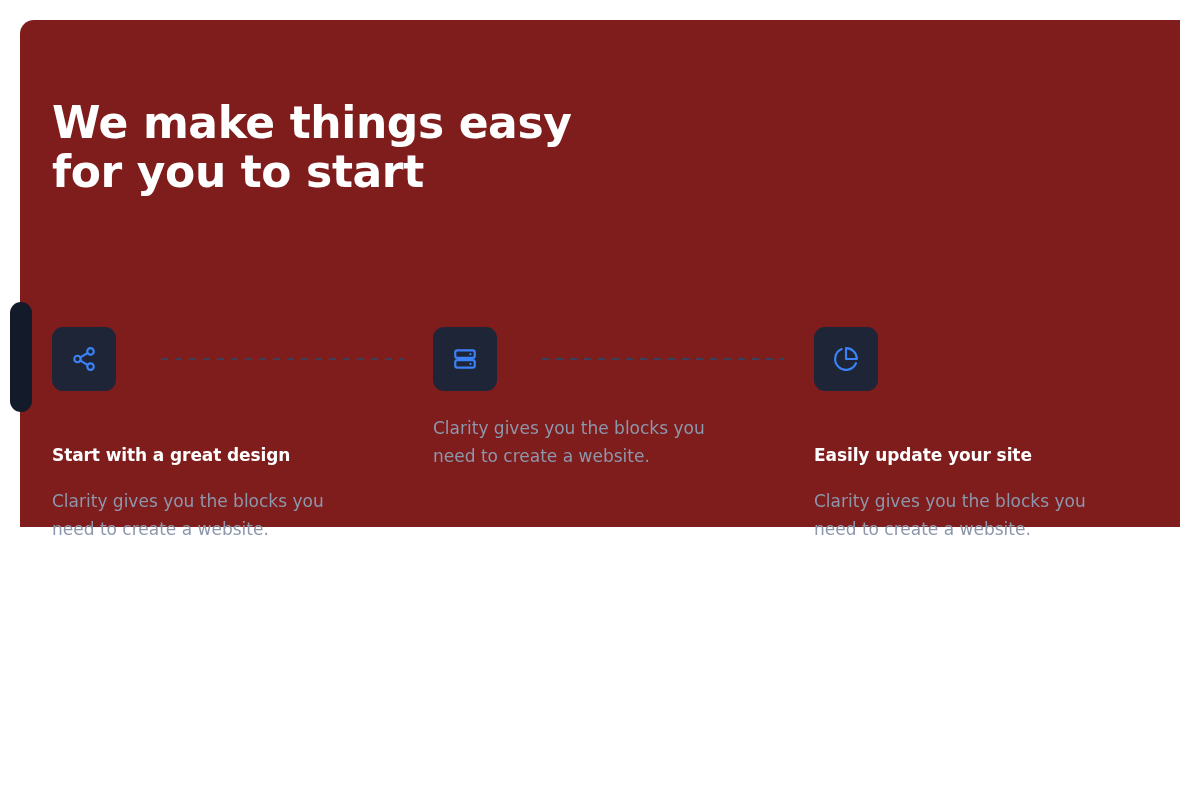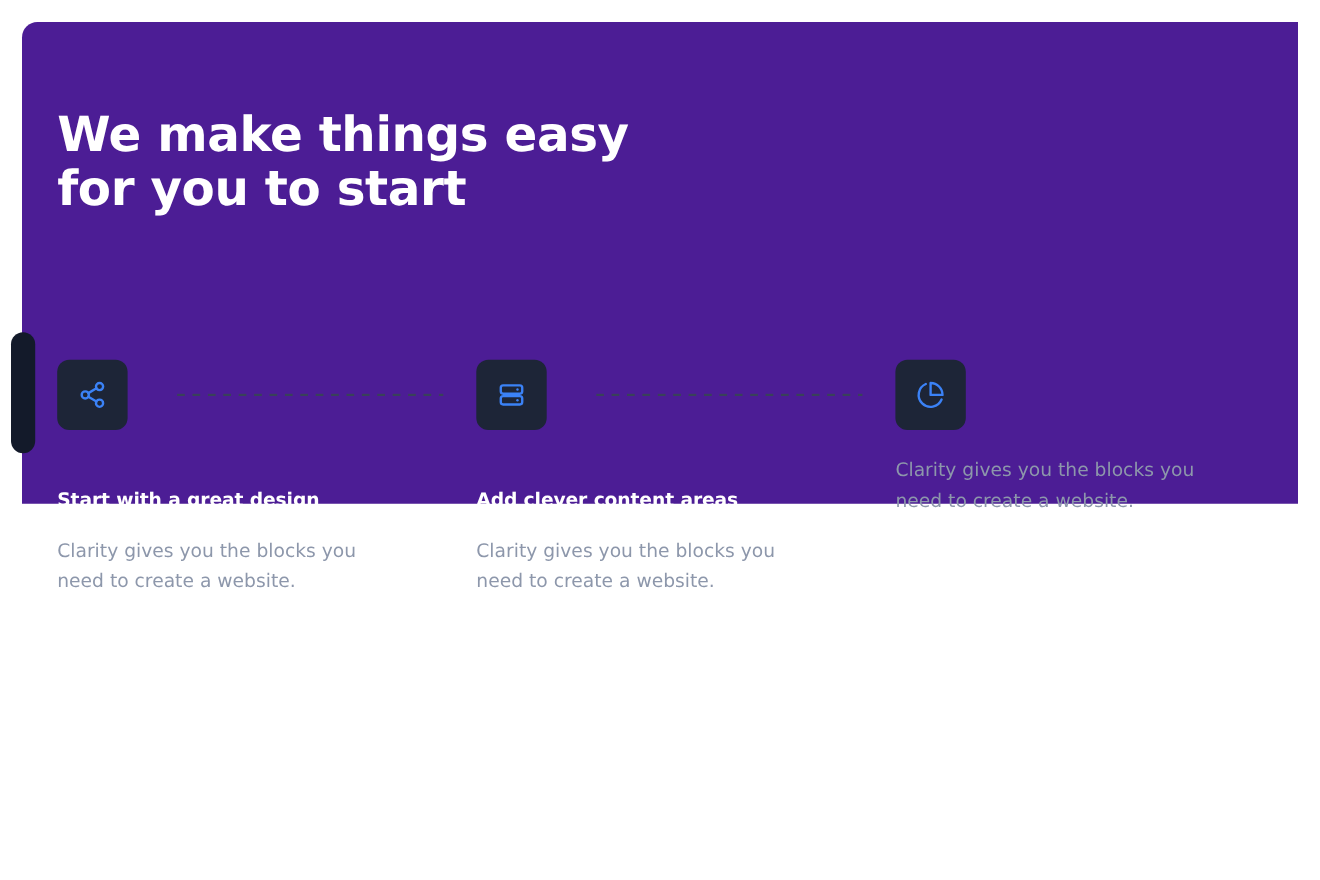--- a/index.html
+++ b/index.html
@@ -6,22 +6,22 @@
   html, body {
     width:1200px; height:800px;
     background:#ffffff;
     font-family:"DejaVu Sans", sans-serif;
     overflow:hidden;
   }
 
   #panel {
     position:absolute;
     left:20px; top:20px;
-    width:1160px; height:438px;
-    background:#4c1d95;
+    width:1160px; height:507px;
+    background:#7f1d1d;
     border-top-left-radius:14px;
     text-decoration:underline;
   }
 
   
   #drawer-handle {
     position:absolute;
     left:-10px; top:282px;
     width:22px; height:110px;
     background:#131a2a;
@@ -122,31 +122,31 @@
         <div class="icon-tile">
           <svg width="26" height="26" viewBox="0 0 24 24" fill="none" stroke="#3b82f6" stroke-width="2" stroke-linecap="round" stroke-linejoin="round">
             <rect x="3" y="4" width="18" height="7" rx="2"></rect>
             <rect x="3" y="13" width="18" height="7" rx="2"></rect>
             <line x1="17" y1="7.5" x2="17.01" y2="7.5"></line>
             <line x1="17" y1="16.5" x2="17.01" y2="16.5"></line>
           </svg>
         </div>
         <div class="connector"></div>
       </div>
-      <div class="feature-title">Add clever content areas</div>
       <div class="feature-text">Clarity gives you the blocks you need to create a website.</div>
     </div>
 
     <div class="feature">
       <div class="icon-row">
         <div class="icon-tile">
           <svg width="26" height="26" viewBox="0 0 24 24" fill="none" stroke="#3b82f6" stroke-width="2" stroke-linecap="round" stroke-linejoin="round">
             <path d="M21.21 15.89A10 10 0 1 1 8 2.83"></path>
             <path d="M22 12A10 10 0 0 0 12 2v10z"></path>
           </svg>
         </div>
 
       </div>
+      <div class="feature-title">Easily update your site</div>
       <div class="feature-text">Clarity gives you the blocks you need to create a website.</div>
     </div>
 
   </div>
 </div>
 
 </body></html>

